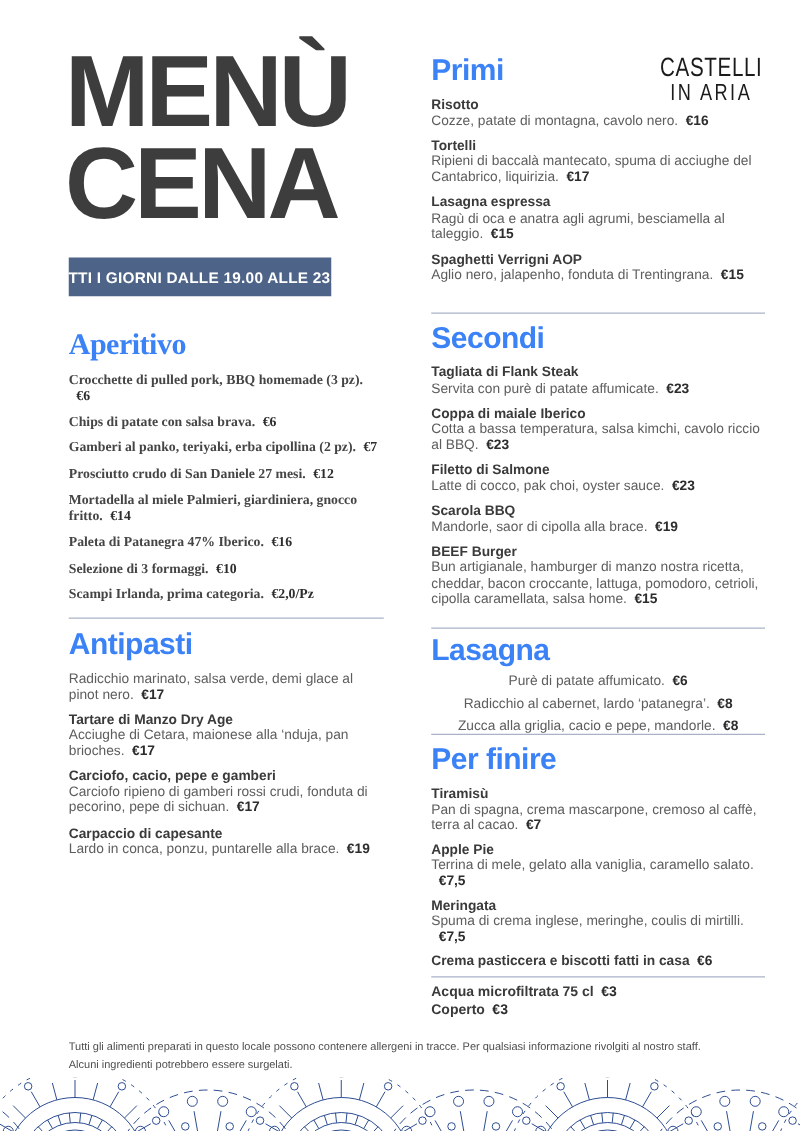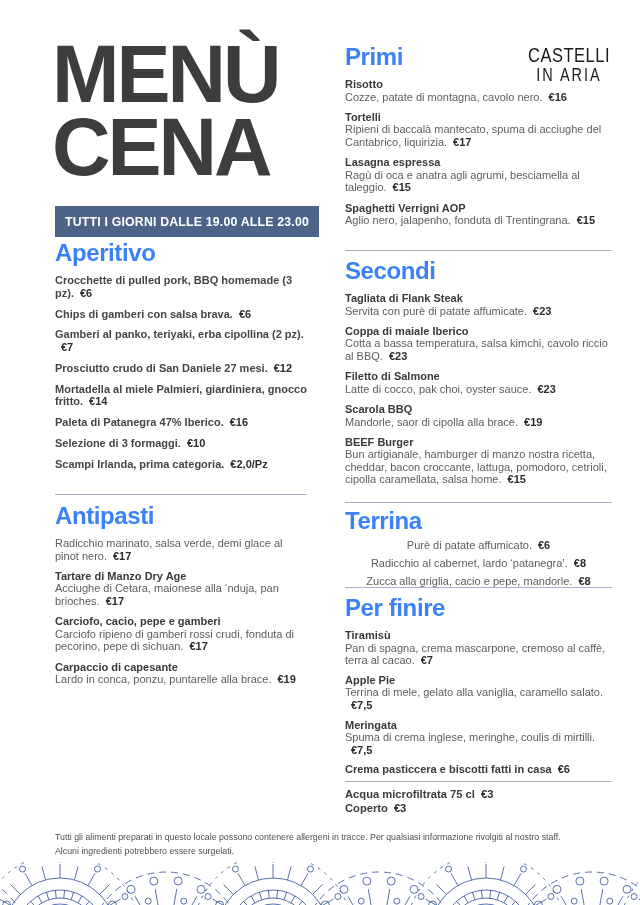--- a/index.html
+++ b/index.html
@@ -13,40 +13,40 @@
   }
   .page { position: absolute; inset: 0; background: #fff; }
 
   
   .title {
     position: absolute; left: 52px; top: 38px;
     font-size: 81px; font-weight: 800; color: #3d3d3d;
     letter-spacing: -3px; line-height: 73px; white-space: nowrap;
   }
   .banner {
-    position: absolute; left: 55px; top: 206px; width: 264px; height: 31px;
+    position: absolute; left: 55px; top: 206px; width: 210px; height: 31px;
     background: #4d6488; color: #ffffff;
     font-size: 12.3px; font-weight: 700; letter-spacing: 0.2px;
     display: flex; align-items: center; justify-content: center;
     white-space: nowrap;
   }
 
   
   .logo {
     position: absolute; left: 522px; top: 44px; width: 94px;
     color: #1b1b1b; text-align: center;
     transform: scaleY(1.28); transform-origin: top center;
     line-height: 1.05;
   }
   .logo .l1 { font-size: 16.5px; letter-spacing: 0.5px; font-weight: 400; }
   .logo .l2 { font-size: 14.5px; letter-spacing: 2px; font-weight: 400; }
 
   
   section { position: absolute; }
-  #sec-aperitivo  { left: 55px;  top: 240px; width: 252px; }
+  #sec-aperitivo  { left: 55px;  top: 264px; width: 252px; font-family: Liberation Serif, serif; }
   #sec-antipasti  { left: 55px;  top: 503px; width: 252px; }
   #sec-primi      { left: 345px; top: 44px;  width: 267px; }
   #sec-secondi    { left: 345px; top: 258px; width: 267px; }
   #sec-contorni   { left: 345px; top: 508px; width: 267px; }
   #sec-perfinire  { left: 345px; top: 595px; width: 267px; }
   #sec-beverages  { left: 345px; top: 788px; width: 267px; }
 
   .heading {
     font-size: 24px; font-weight: 800; color: #3b82f6;
     letter-spacing: -0.4px; margin-bottom: 9px; line-height: 1.05;
@@ -105,21 +105,21 @@
   <section id="sec-aperitivo">
     <h2 class="heading">Aperitivo</h2>
     <div class="items">
   <div class="item">
 
     <p class="dline"><span class="desc">Crocchette di pulled pork, BBQ homemade (3 pz).</span><span class="price">€6</span></p>
   </div>
 
   <div class="item">
 
-    <p class="dline"><span class="desc">Chips di gamberi con salsa brava.</span><span class="price">€6</span></p>
+    <p class="dline"><span class="desc">Chips di patate con salsa brava.</span><span class="price">€6</span></p>
   </div>
 
   <div class="item">
 
     <p class="dline"><span class="desc">Gamberi al panko, teriyaki, erba cipollina (2 pz).</span><span class="price">€7</span></p>
   </div>
 
   <div class="item">
 
     <p class="dline"><span class="desc">Prosciutto crudo di San Daniele 27 mesi.</span><span class="price">€12</span></p>
@@ -227,21 +227,21 @@
   <div class="item">
     <p class="nline"><span class="name">BEEF Burger</span></p>
     <p class="dline"><span class="desc">Bun artigianale, hamburger di manzo nostra ricetta, cheddar, bacon croccante, lattuga, pomodoro, cetrioli, cipolla caramellata, salsa home.</span><span class="price">€15</span></p>
   </div>
 </div>
   </section>
 
   <div class="hr" id="hr-r2"></div>
 
   <section id="sec-contorni">
-    <h2 class="heading">Terrina</h2>
+    <h2 class="heading">Lasagna</h2>
     <div class="items">
   <div class="item">
 
     <p class="dline"><span class="desc">Purè di patate affumicato.</span><span class="price">€6</span></p>
   </div>
 
   <div class="item">
 
     <p class="dline"><span class="desc">Radicchio al cabernet, lardo ‘patanegra’.</span><span class="price">€8</span></p>
   </div>

